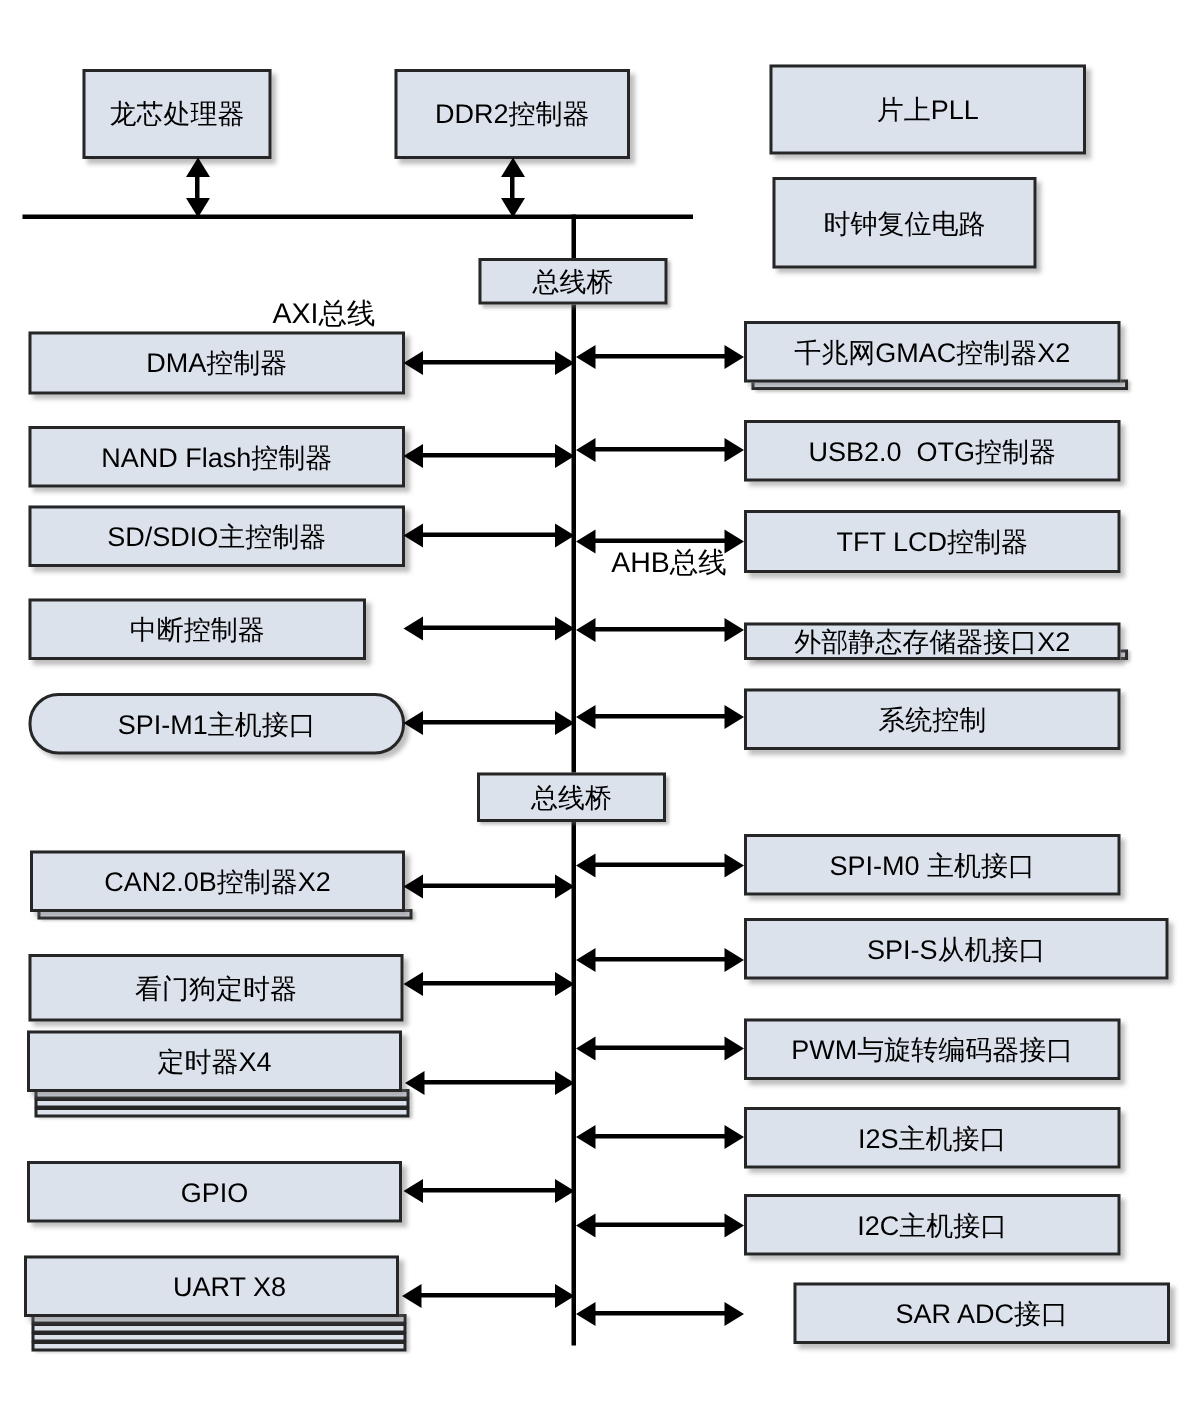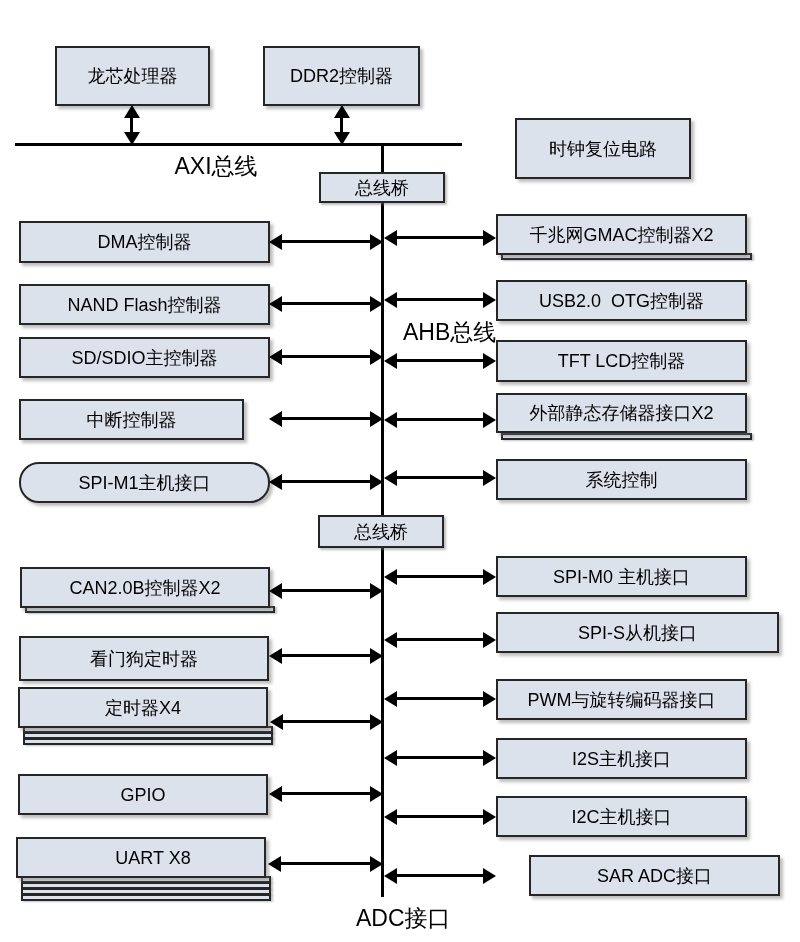--- a/index.html
+++ b/index.html
@@ -16,21 +16,21 @@
     font-size:18px;line-height:1;white-space:pre;z-index:2;
   }
   .bridge{box-shadow:2px 2px 2px rgba(110,110,110,.45);}
   .strip{
     position:absolute;box-sizing:border-box;height:7px;
     background:var(--box-fill,#dce2ec);
     border:2px solid var(--box-border,#262626);
     box-shadow:2px 1px 2px rgba(110,110,110,.4);z-index:1;
   }
   .hline,.vline{position:absolute;background:var(--line,#000);z-index:0;}
-  .buslabel{position:absolute;font-size:23px;z-index:2;text-align:center;white-space:pre;}
+  .buslabel{position:absolute;font-size:19px;z-index:2;text-align:center;white-space:pre;margin-top:45px;}
   .arrow-h{position:absolute;height:16px;z-index:3;}
   .arrow-h .shaft{position:absolute;left:11px;right:11px;top:6px;height:3px;background:var(--line,#000);}
   .arrow-h::before{content:"";position:absolute;left:0;top:0;width:0;height:0;
     border-top:8px solid transparent;border-bottom:8px solid transparent;border-right:13px solid var(--line,#000);}
   .arrow-h::after{content:"";position:absolute;right:0;top:0;width:0;height:0;
     border-top:8px solid transparent;border-bottom:8px solid transparent;border-left:13px solid var(--line,#000);}
   .arrow-v{position:absolute;width:16px;z-index:3;}
   .arrow-v .shaft{position:absolute;top:11px;bottom:11px;left:6px;width:3px;background:var(--line,#000);}
   .arrow-v::before{content:"";position:absolute;top:0;left:0;width:0;height:0;
     border-left:8px solid transparent;border-right:8px solid transparent;border-bottom:13px solid var(--line,#000);}
@@ -42,22 +42,23 @@
 
 <div id="canvas">
 
   <div class="hline" style="left:15px;top:143px;width:447px;height:3px;"></div>
   <div class="vline" style="left:381px;top:143px;width:3px;height:754px;"></div>
 
   <div class="buslabel" style="left:168px;top:151px;width:96px;">AXI总线</div>
   <div class="buslabel" style="left:403px;top:317px;width:86px;">AHB总线</div>
   <div class="buslabel" style="left:356px;top:903px;width:92px;">ADC接口</div>
 
-  <div class="box" style="left:55px;top:46px;width:155px;height:60px;"><span>龙芯处理器</span></div>
+  <div class="box" style="left:55px;top:46px;width:126px;height:60px;"><span>龙芯处理器</span></div>
   <div class="box" style="left:263px;top:46px;width:157px;height:60px;"><span>DDR2控制器</span></div>
+  <div class="box" style="left:513px;top:43px;width:211px;height:60px;"><span>片上PLL</span></div>
   <div class="box" style="left:515px;top:118px;width:176px;height:61px;"><span>时钟复位电路</span></div>
 
   <div class="arrow-v" style="left:124px;top:105px;height:40px;">
       <i class="shaft"></i>
     </div>
   <div class="arrow-v" style="left:334px;top:105px;height:40px;">
       <i class="shaft"></i>
     </div>
 
   <div class="box bridge" style="left:319px;top:172px;width:126px;height:31px;"><span>总线桥</span></div>
@@ -66,21 +67,21 @@
   <div class="box" style="left:19px;top:221px;width:251px;height:42px;"><span>DMA控制器</span></div>
   <div class="box" style="left:19px;top:284px;width:251px;height:41px;"><span>NAND Flash控制器</span></div>
   <div class="box" style="left:19px;top:337px;width:251px;height:41px;"><span>SD/SDIO主控制器</span></div>
   <div class="box" style="left:19px;top:399px;width:225px;height:41px;"><span>中断控制器</span></div>
   <div class="box" style="left:19px;top:462px;width:251px;height:41px;border-radius:20px;"><span>SPI-M1主机接口</span></div>
 
   <div class="box" style="left:496px;top:214px;width:251px;height:41px;"><span>千兆网GMAC控制器X2</span></div>
   <div class="strip" style="left:501px;top:253px;width:251px;"></div>
   <div class="box" style="left:496px;top:280px;width:251px;height:41px;"><span>USB2.0  OTG控制器</span></div>
   <div class="box" style="left:496px;top:340px;width:251px;height:42px;"><span>TFT LCD控制器</span></div>
-  <div class="box" style="left:496px;top:393px;width:251px;height:40px;align-items:center;"><span>外部静态存储器接口X2</span></div>
+  <div class="box" style="left:496px;top:415px;width:251px;height:25px;align-items:center;"><span>外部静态存储器接口X2</span></div>
   <div class="strip" style="left:501px;top:433px;width:251px;"></div>
   <div class="box" style="left:496px;top:459px;width:251px;height:41px;"><span>系统控制</span></div>
 
   <div class="arrow-h" style="left:269px;top:234px;width:114px;">
       <i class="shaft"></i>
     </div>
   <div class="arrow-h" style="left:269px;top:296px;width:114px;">
       <i class="shaft"></i>
     </div>
   <div class="arrow-h" style="left:269px;top:349px;width:114px;">

